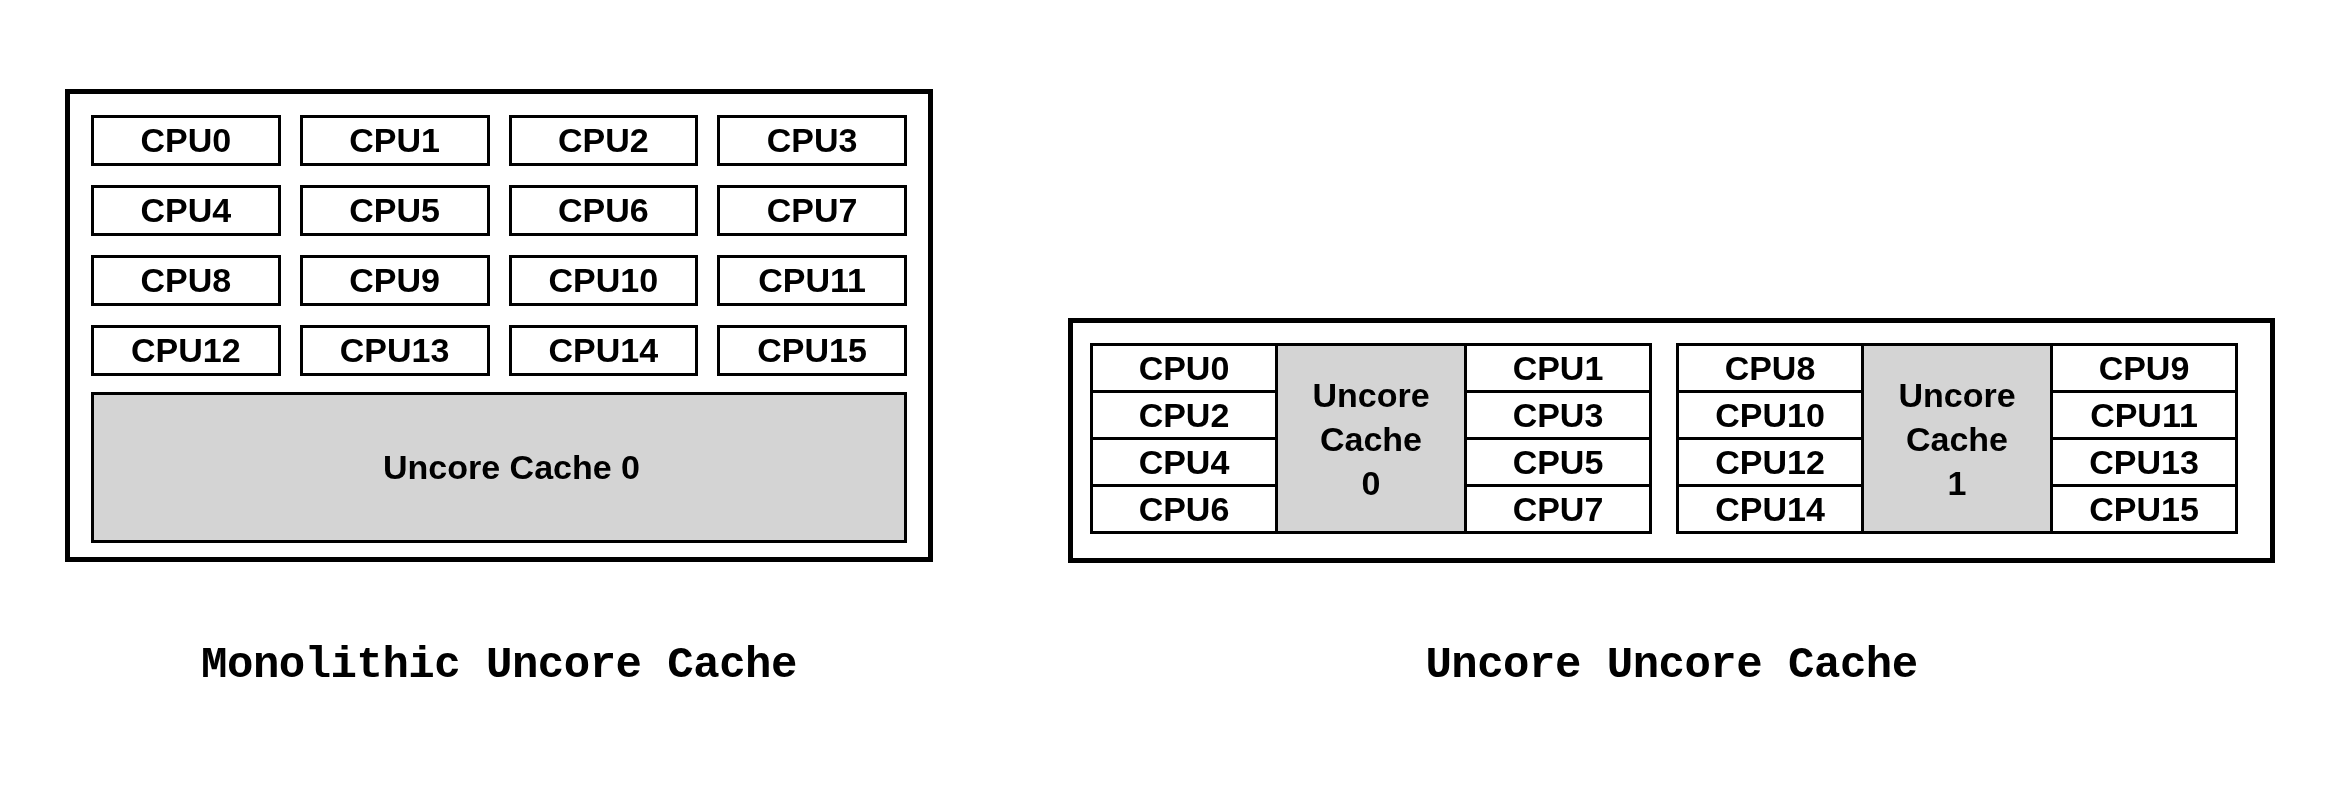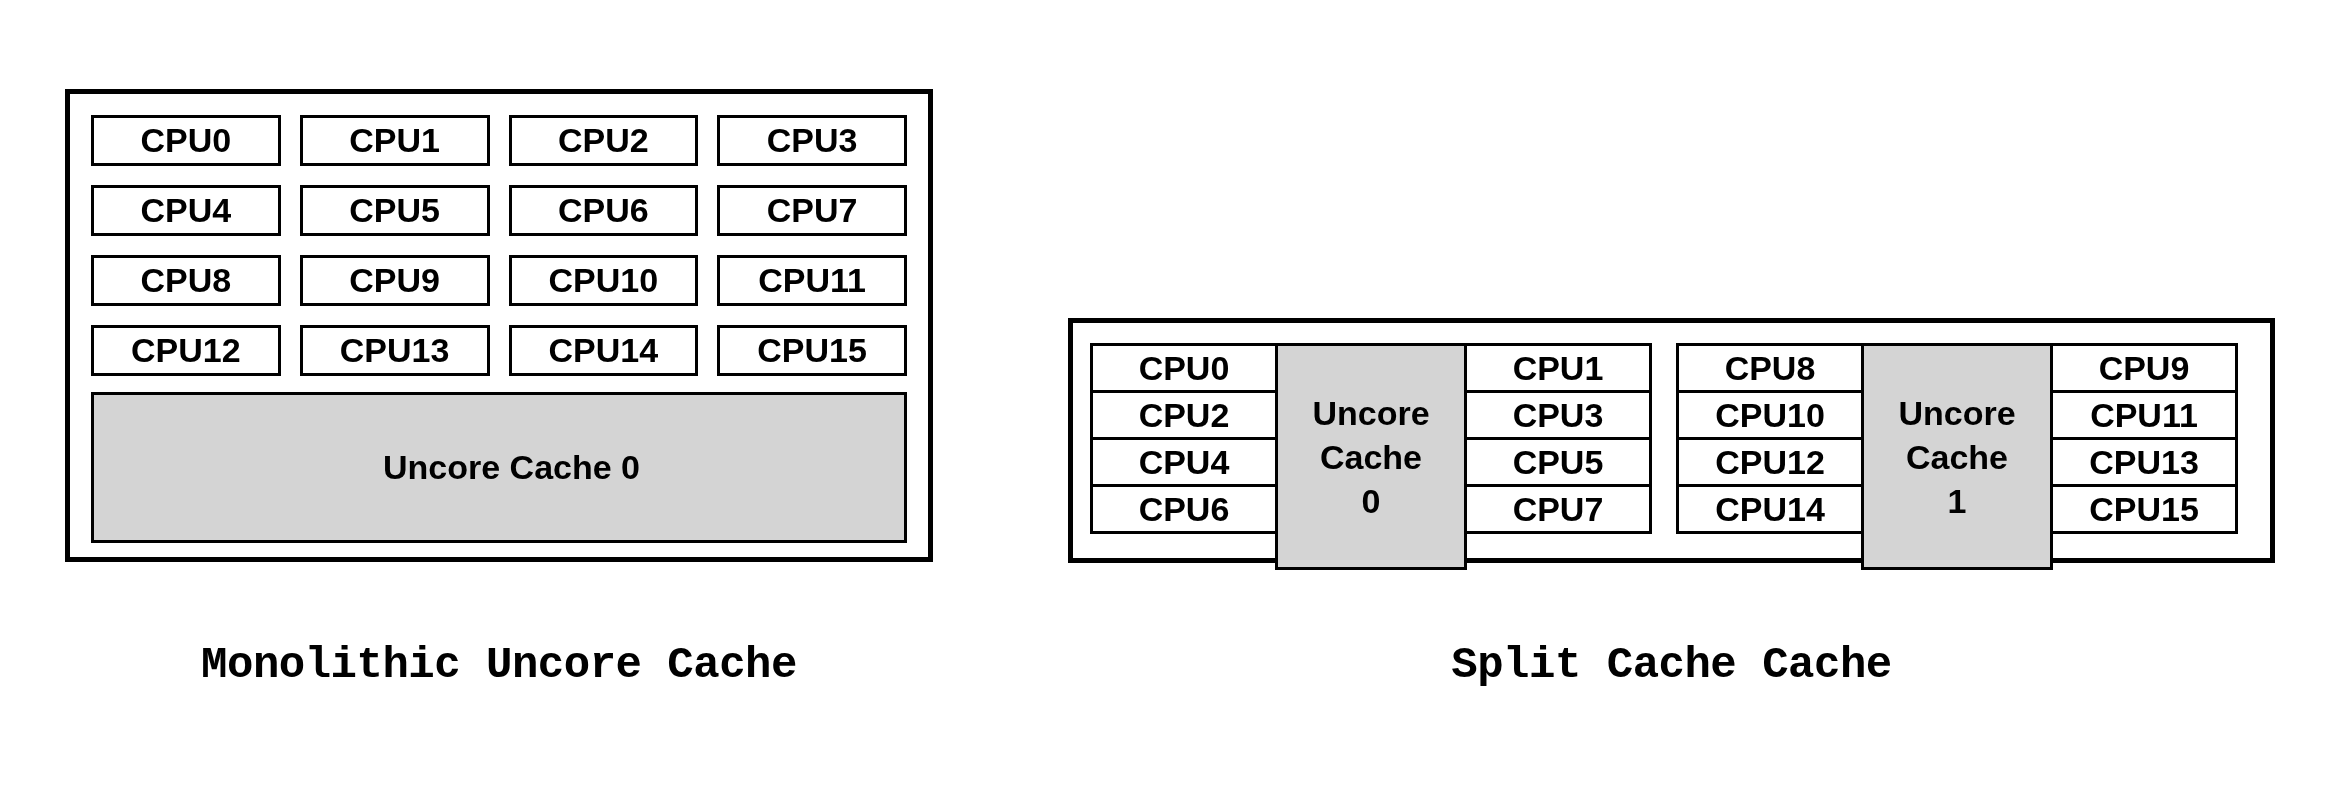--- a/index.html
+++ b/index.html
@@ -63,21 +63,21 @@
     border:3px solid #000;
     box-sizing:border-box;
     margin-top:-3px;
     background:#fff;
     display:flex; align-items:center; justify-content:center;
     font-size:34px; font-weight:bold;
     white-space:nowrap;
   }
   .scell:first-child { margin-top:0; }
   .scache {
-    width:192px; height:227px;
+    width:192px; height:191px;
     margin-left:-3px;
     border:3px solid #000;
     box-sizing:border-box;
     background:#d4d4d4;
     display:flex; flex-direction:column; align-items:center; justify-content:center;
     font-size:34px; font-weight:bold;
     line-height:44px;
     text-align:center;
   }
 
@@ -155,13 +155,13 @@
     </div>
     <div class="scol scol-right">
       <div class="scell">CPU9</div>
       <div class="scell">CPU11</div>
       <div class="scell">CPU13</div>
       <div class="scell">CPU15</div>
     </div>
   </div>
 
 </div>
-<div class="caption cap-split">Split Cache Cache</div>
+<div class="caption cap-split">Uncore Uncore Cache</div>
 
 </body></html>

